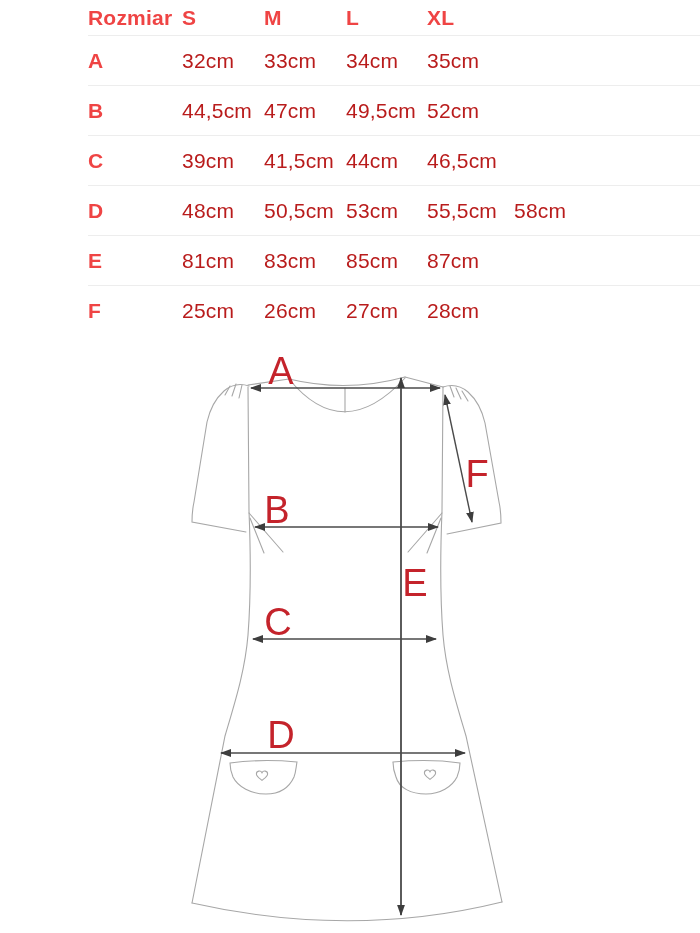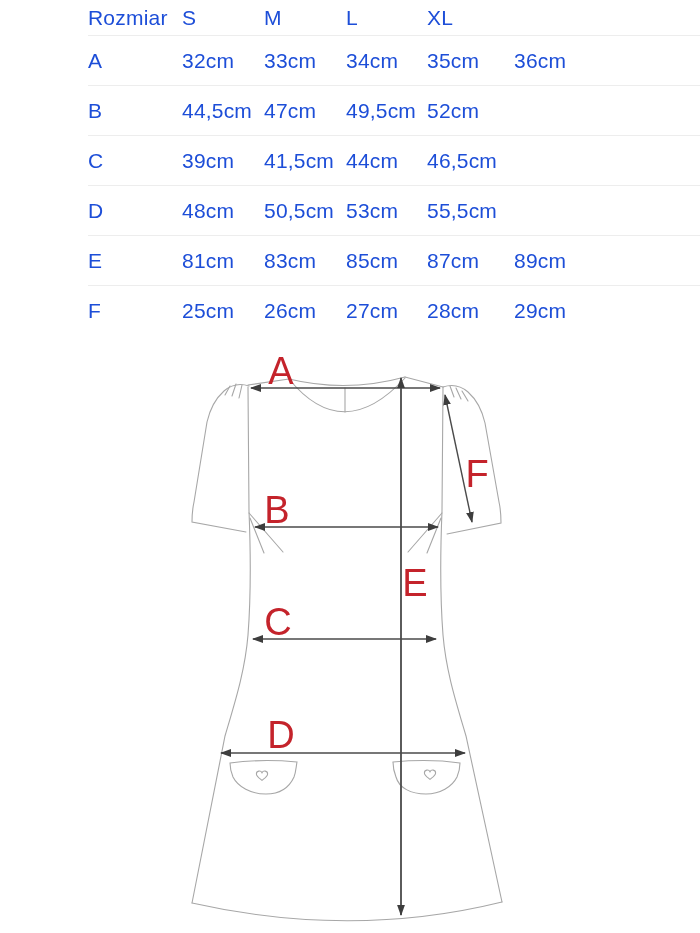--- a/index.html
+++ b/index.html
@@ -14,24 +14,24 @@
   }
   .trow{
     display:grid;
     grid-template-columns:94px 82px 82px 81px 87px 1fr;
     align-items:center;
     height:49px;
     border-top:1px solid #ededed;
   }
   .trow.thead{height:35px;border-top:none;}
   .cell{
-    font-size:21px;color:#1d4ed8;letter-spacing:.2px;
+    font-size:21px;color:#b91c1c;letter-spacing:.2px;
     white-space:nowrap;text-align:left;
   }
-  .cell.hd{font-weight:normal;color:#1d4ed8;}
+  .cell.hd{font-weight:bold;color:#ef4444;}
   
   .diagram-wrap{position:absolute;top:350px;left:0;width:700px;height:583px;}
   svg{display:block;}
   .mletter{
     font-family:"Liberation Sans","DejaVu Sans",sans-serif;
     font-size:38px;fill:#c4232b;
   }
 </style>
 </head>
 <body>
@@ -44,21 +44,20 @@
     <span class="cell hd">L</span>
     <span class="cell hd">XL</span>
   </div>
 
   <div class="trow">
     <span class="cell hd">A</span>
     <span class="cell">32cm</span>
     <span class="cell">33cm</span>
     <span class="cell">34cm</span>
     <span class="cell">35cm</span>
-    <span class="cell">36cm</span>
   </div>
 
   <div class="trow">
     <span class="cell hd">B</span>
     <span class="cell">44,5cm</span>
     <span class="cell">47cm</span>
     <span class="cell">49,5cm</span>
     <span class="cell">52cm</span>
   </div>
 
@@ -69,38 +68,37 @@
     <span class="cell">44cm</span>
     <span class="cell">46,5cm</span>
   </div>
 
   <div class="trow">
     <span class="cell hd">D</span>
     <span class="cell">48cm</span>
     <span class="cell">50,5cm</span>
     <span class="cell">53cm</span>
     <span class="cell">55,5cm</span>
+    <span class="cell">58cm</span>
   </div>
 
   <div class="trow">
     <span class="cell hd">E</span>
     <span class="cell">81cm</span>
     <span class="cell">83cm</span>
     <span class="cell">85cm</span>
     <span class="cell">87cm</span>
-    <span class="cell">89cm</span>
   </div>
 
   <div class="trow">
     <span class="cell hd">F</span>
     <span class="cell">25cm</span>
     <span class="cell">26cm</span>
     <span class="cell">27cm</span>
     <span class="cell">28cm</span>
-    <span class="cell">29cm</span>
   </div>
 </div>
 
 <div class="diagram-wrap">
 <svg width="700" height="583" viewBox="0 0 700 583" xmlns="http://www.w3.org/2000/svg">
   <defs>
     <marker id="ah" markerUnits="userSpaceOnUse" markerWidth="11" markerHeight="9" viewBox="0 0 11 9" refX="10" refY="4.5" orient="auto-start-reverse">
       <path d="M0,0.6 L11,4.5 L0,8.4 Z" fill="#3d3d3d"></path>
     </marker>
   </defs>

